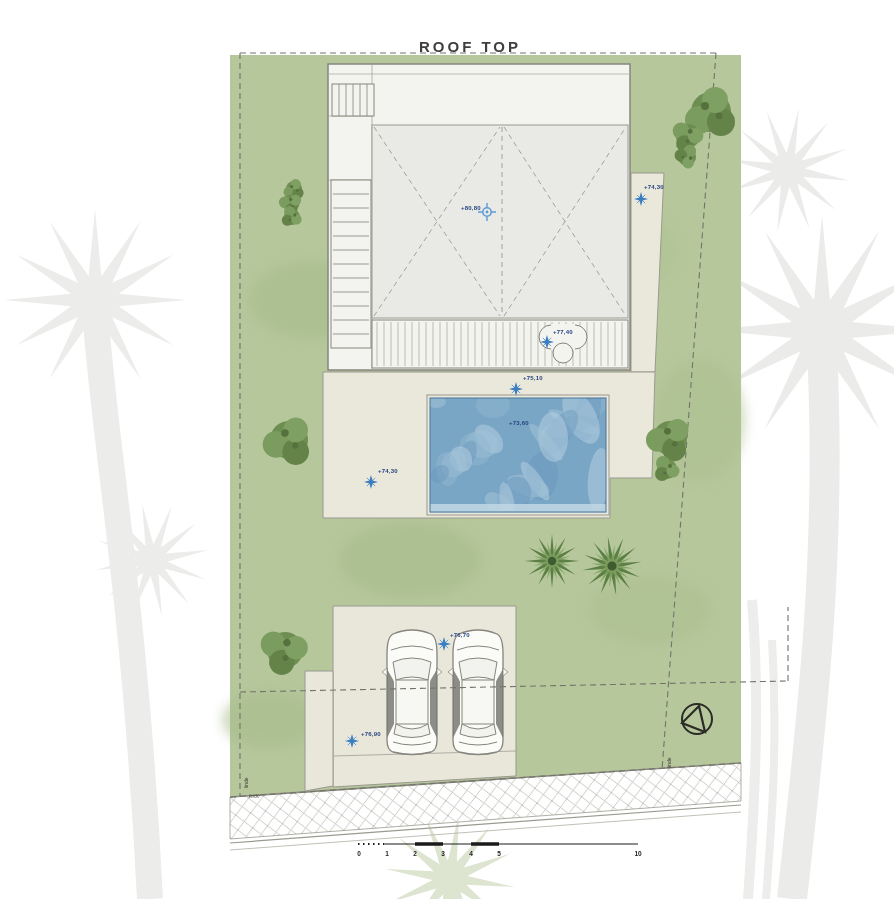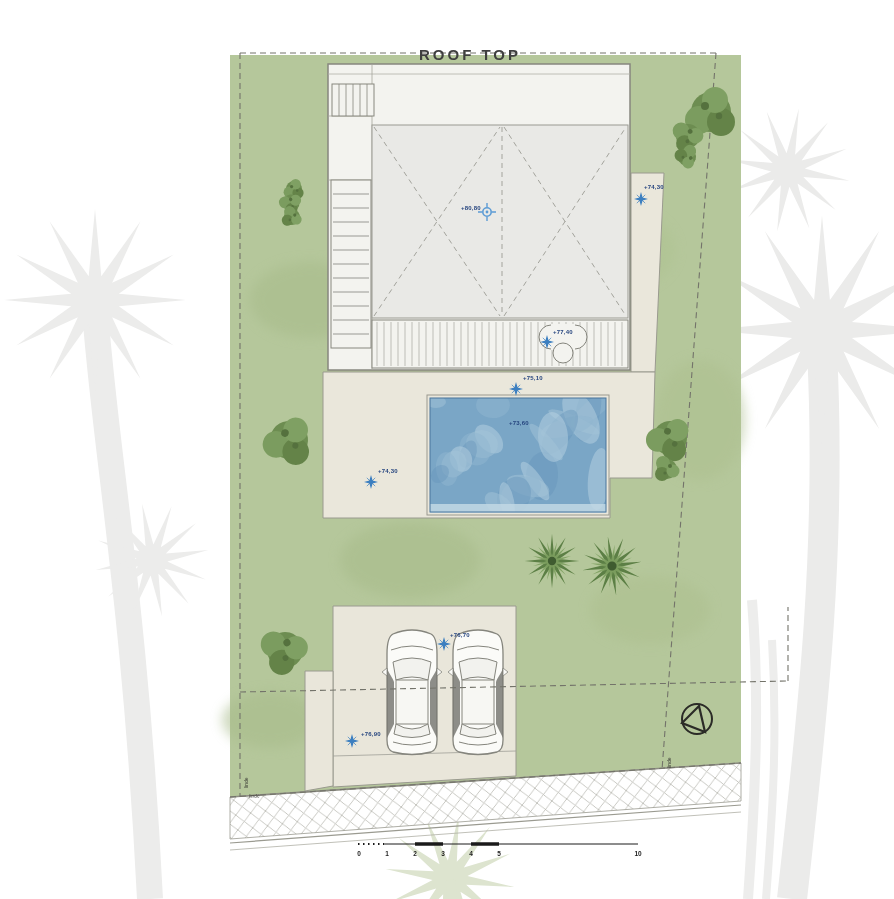--- a/index.html
+++ b/index.html
@@ -2,21 +2,21 @@
 <html><head>
 <meta charset="utf-8">
 <style>
   html,body{margin:0;padding:0;background:#ffffff;}
   .canvas{
     position:relative;width:894px;height:899px;background:#ffffff;overflow:hidden;
     font-family:"Liberation Sans",sans-serif;
   }
   svg.plan{position:absolute;left:0;top:0;}
   .title{
-    position:absolute;left:470px;top:46px;transform:translateX(-50%);
+    position:absolute;left:470px;top:38px;transform:translateX(-50%);
     font-size:15px;font-weight:700;letter-spacing:3px;color:#3f3f3f;white-space:nowrap;
   }
   .marker{position:absolute;width:0;height:0;overflow:visible;}
   .marker svg{position:absolute;transform:translate(-50%,-50%);left:0;top:0;}
   .m-label{
     position:absolute;white-space:nowrap;font-size:6px;font-weight:700;
     color:#26457f;letter-spacing:.2px;
   }
   .scale-num{
     position:absolute;transform:translateX(-50%);font-size:6.5px;color:#1c1c1c;font-weight:700;

